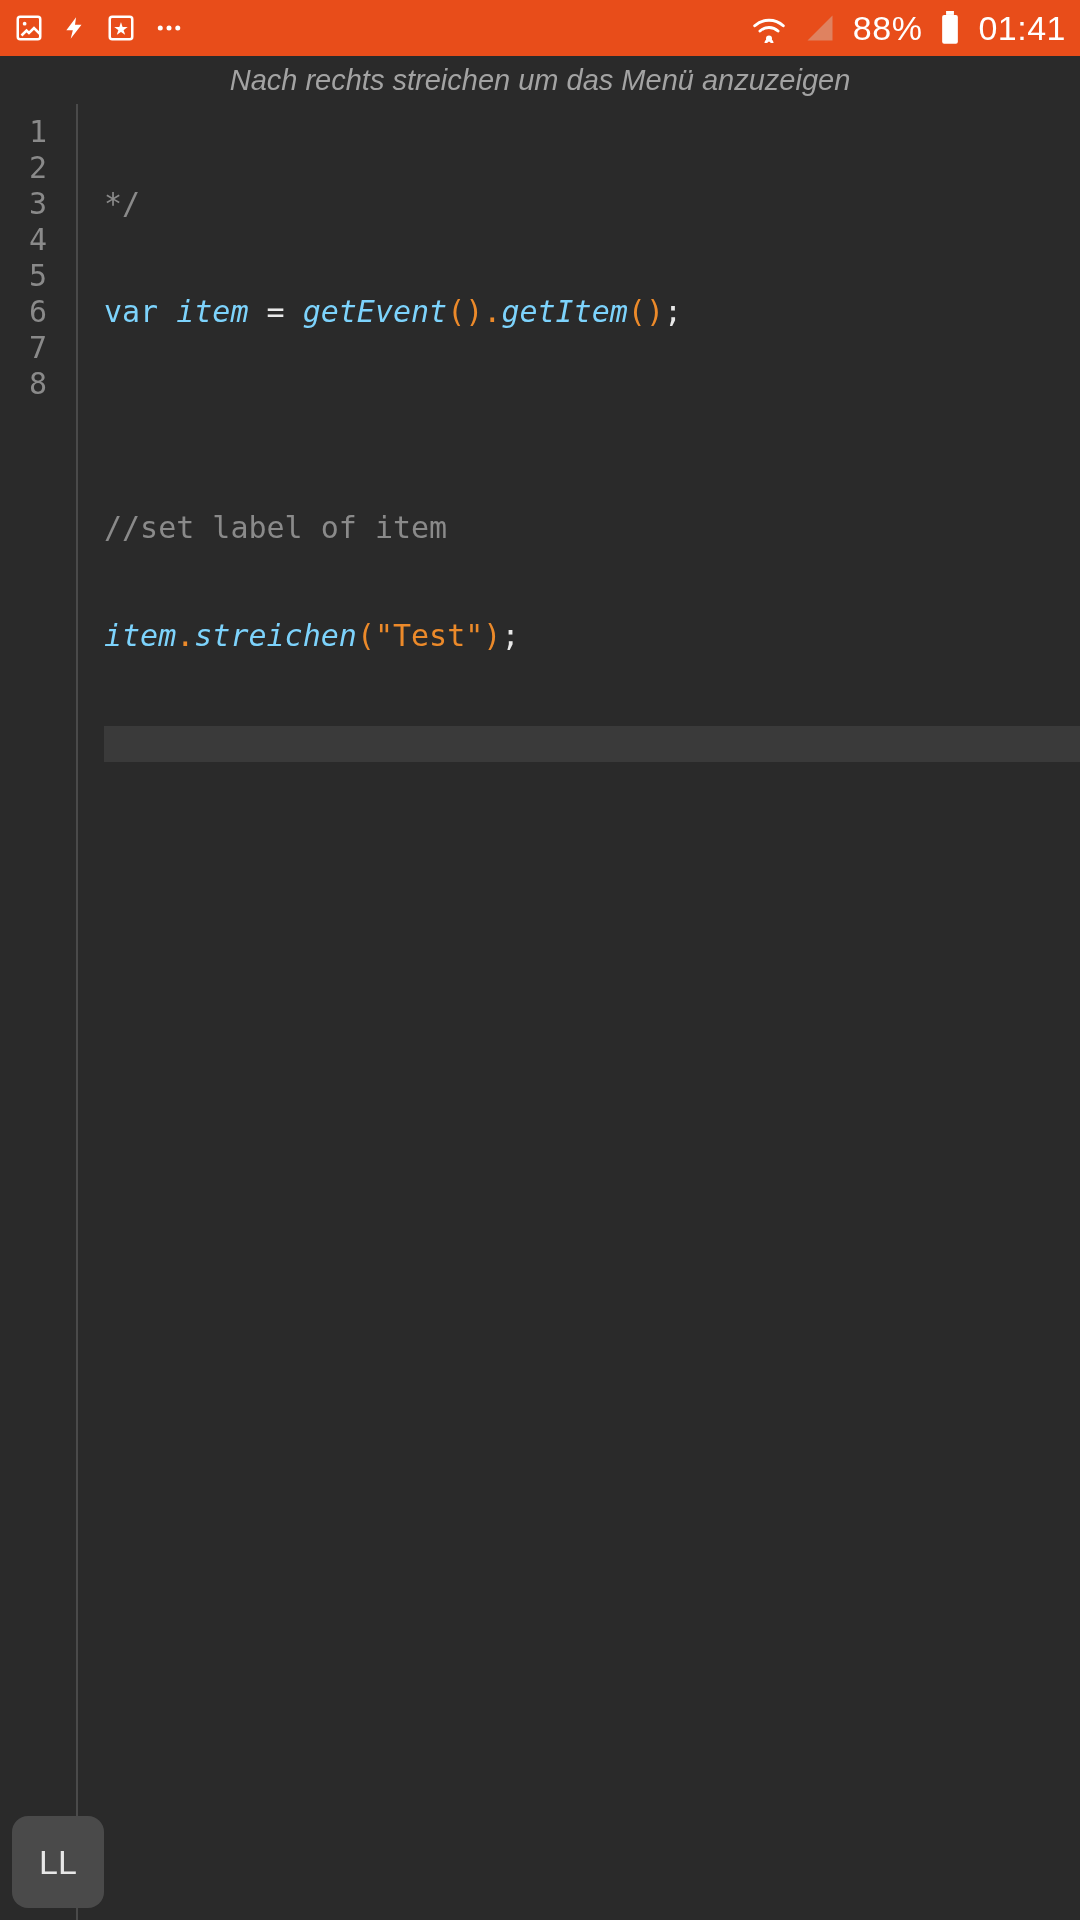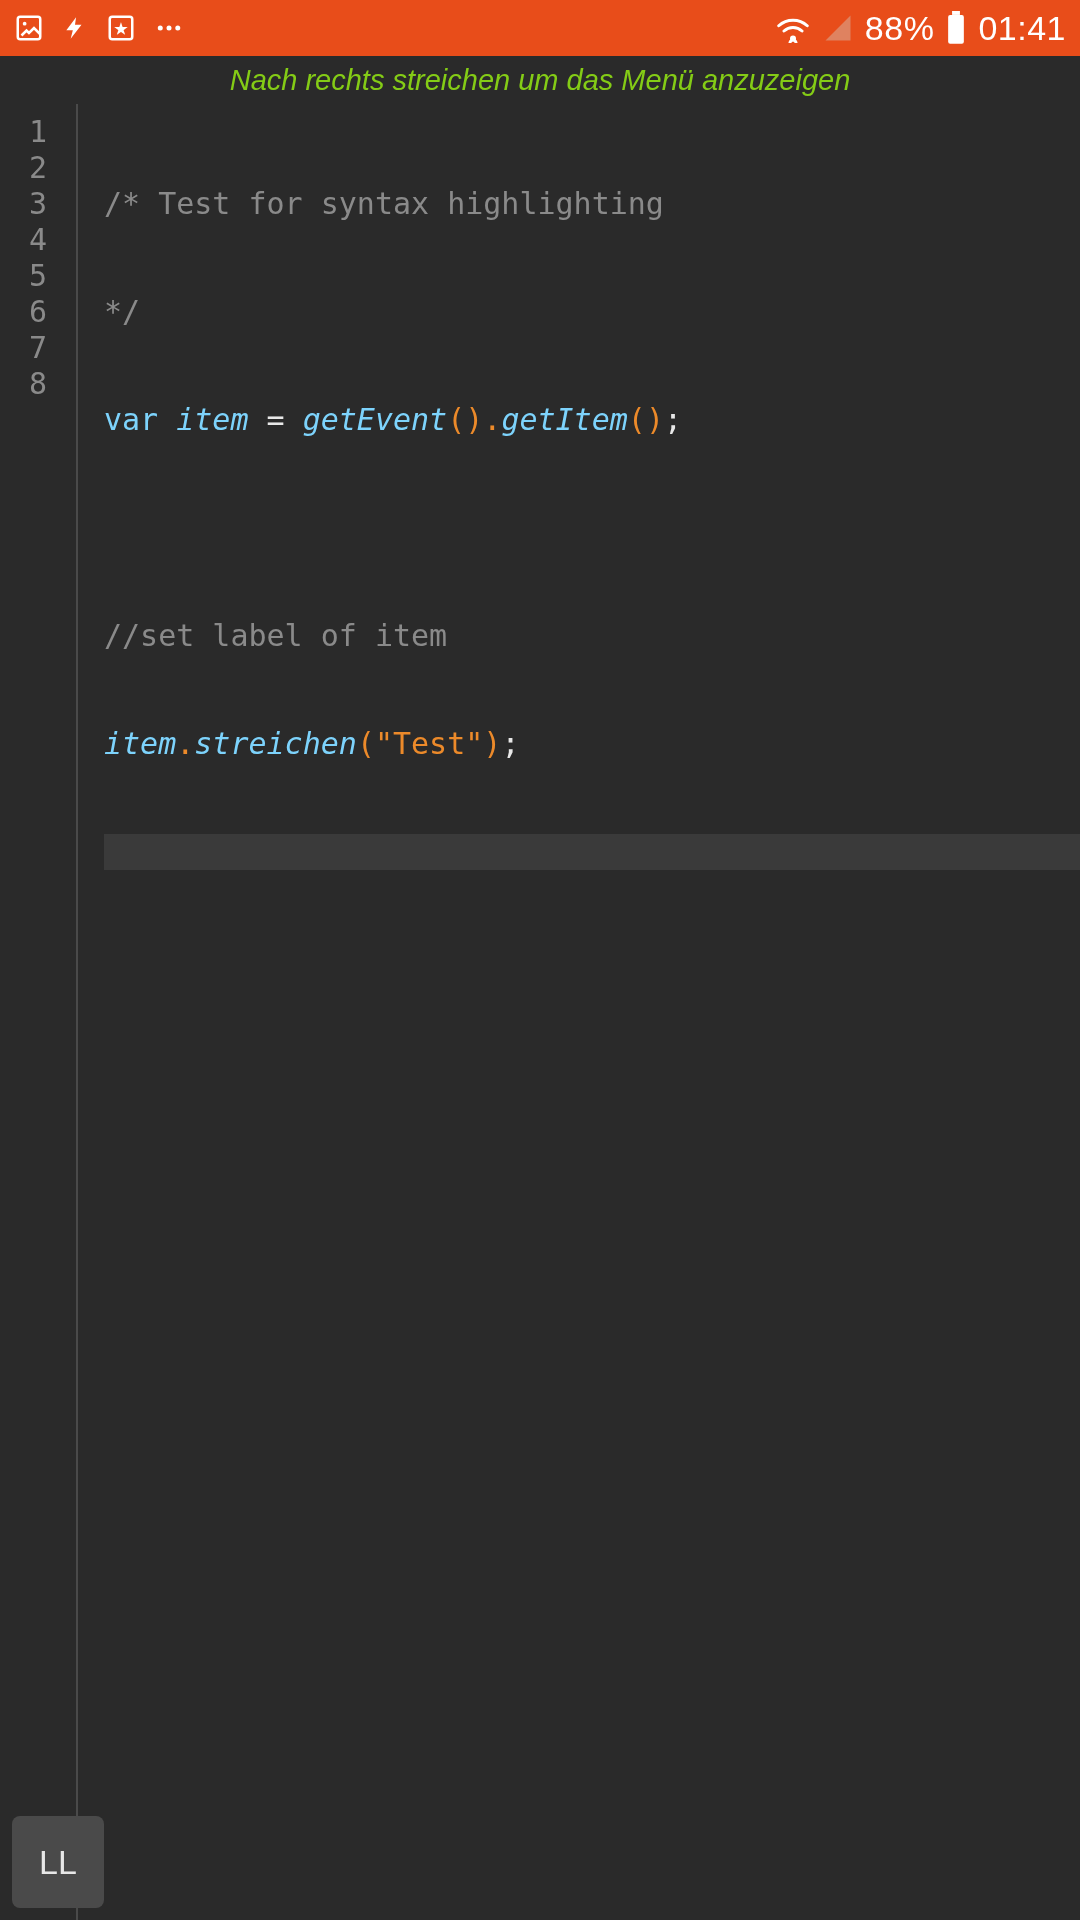--- a/index.html
+++ b/index.html
@@ -15,34 +15,34 @@
   .status-bar {
     height: 56px;
     background: #e84d1a;
     display: flex;
     align-items: center;
     justify-content: space-between;
     padding: 0 14px;
     color: #fff;
   }
   .status-left, .status-right { display: flex; align-items: center; gap: 18px; }
-  .status-right { gap: 12px; }
+  .status-right { }
   .status-icon { display: inline-flex; align-items: center; justify-content: center; }
   .status-text { font-family: sans-serif; font-size: 34px; font-weight: 400; letter-spacing: 0.5px; }
 
   
   .hint-bar {
     height: 48px;
     background: #2a2a2a;
     display: flex;
     align-items: center;
     justify-content: center;
   }
   .hint-text {
-    color: #84cc16;
+    color: #a3a3a3;
     font-family: sans-serif;
     font-style: italic;
     font-size: 29px;
   }
 
   
   .editor {
     display: flex;
     height: calc(1920px - 56px - 48px);
     position: relative;
@@ -81,21 +81,21 @@
   .tok-string  { color: #ec8a2a; }
 
   
   .ll-button {
     position: absolute;
     left: 12px;
     bottom: 12px;
     width: 92px;
     height: 92px;
     background: #4a4a4a;
-    border-radius: 8px;
+    border-radius: 16px;
     display: flex;
     align-items: center;
     justify-content: center;
     color: #e8e8e8;
     font-family: sans-serif;
     font-size: 34px;
   }
 
   svg { display: block; }
 </style>
@@ -162,21 +162,20 @@
     <div>1</div>
     <div>2</div>
     <div>3</div>
     <div>4</div>
     <div>5</div>
     <div>6</div>
     <div>7</div>
     <div>8</div>
   </div>
   <div class="code">
-    <div class="code-line"><span class="tok-comment">/* Test for syntax highlighting</span></div>
     <div class="code-line"><span class="tok-comment">*/</span></div>
     <div class="code-line"><span class="tok-keyword">var</span><span> </span><span class="tok-ident">item</span><span> </span><span class="tok-op">=</span><span> </span><span class="tok-ident">getEvent</span><span class="tok-paren">(</span><span class="tok-paren">)</span><span class="tok-dot">.</span><span class="tok-ident">getItem</span><span class="tok-paren">(</span><span class="tok-paren">)</span><span class="tok-punct">;</span></div>
     <div class="code-line"></div>
     <div class="code-line"><span class="tok-comment">//set label of item</span></div>
     <div class="code-line"><span class="tok-ident">item</span><span class="tok-dot">.</span><span class="tok-ident">streichen</span><span class="tok-paren">(</span><span class="tok-string">"Test"</span><span class="tok-paren">)</span><span class="tok-punct">;</span></div>
     <div class="code-line cursor-line"></div>
   </div>
 
   <div class="ll-button">
     <span>LL</span>

